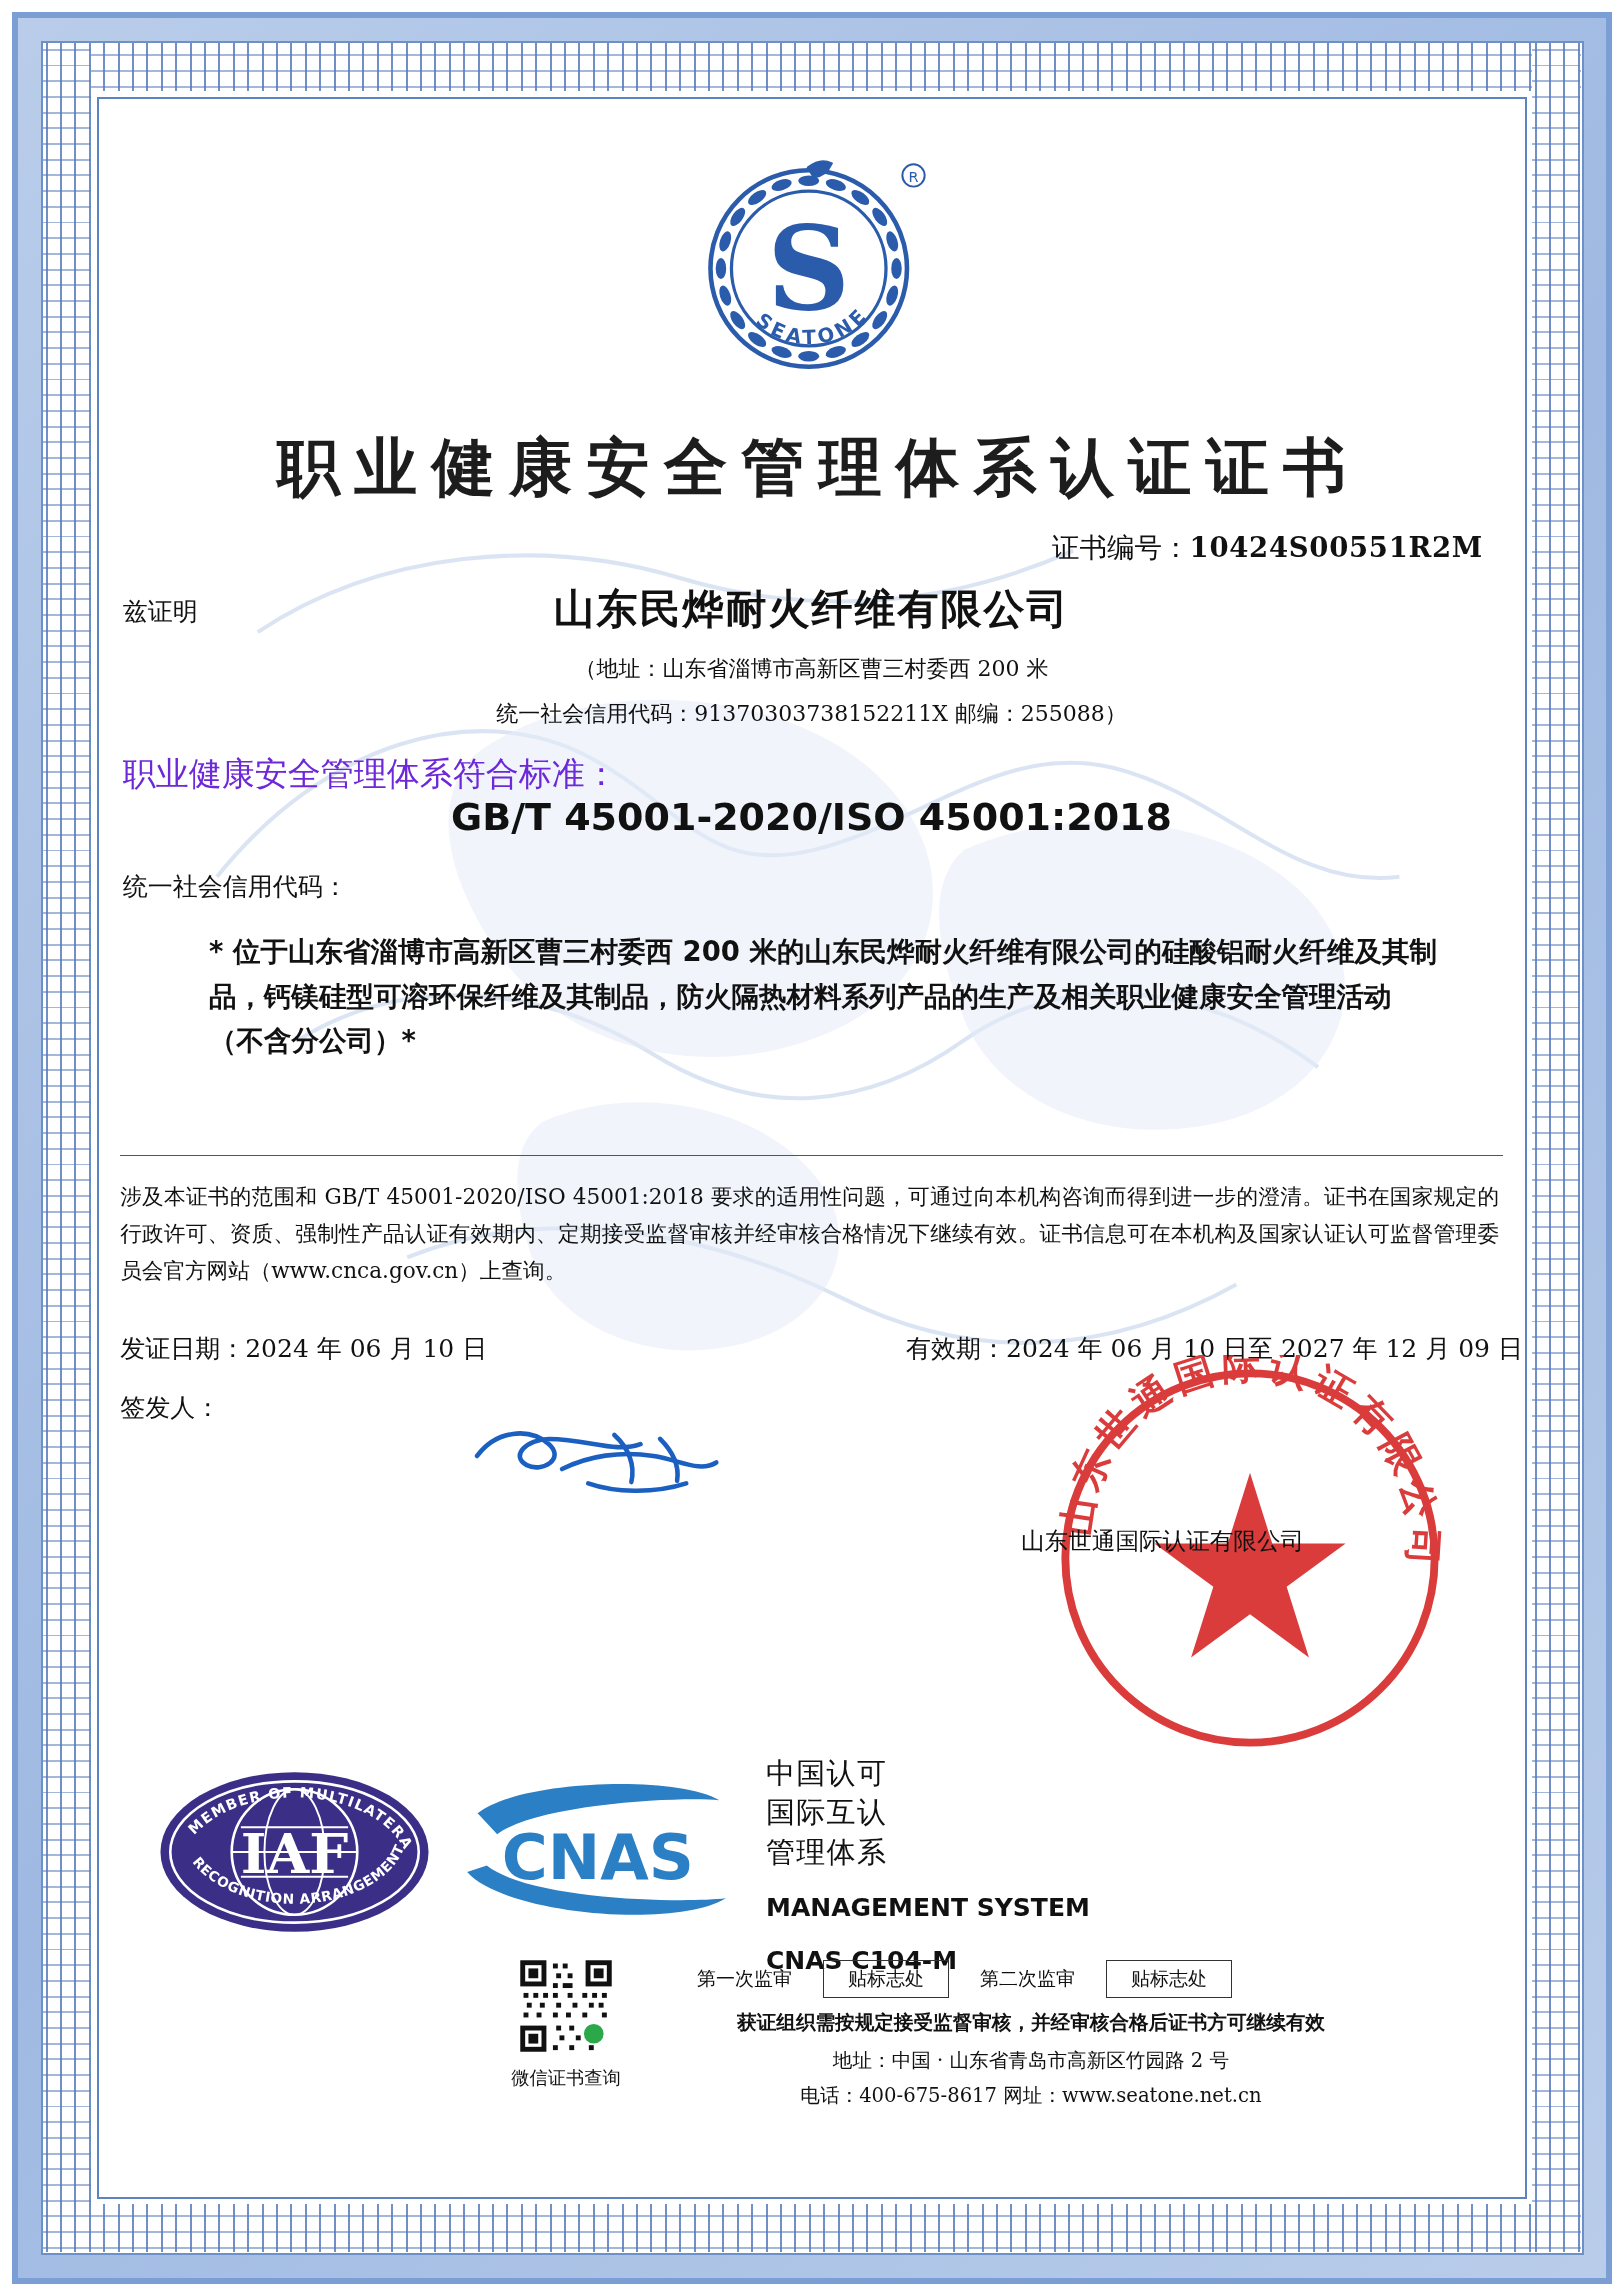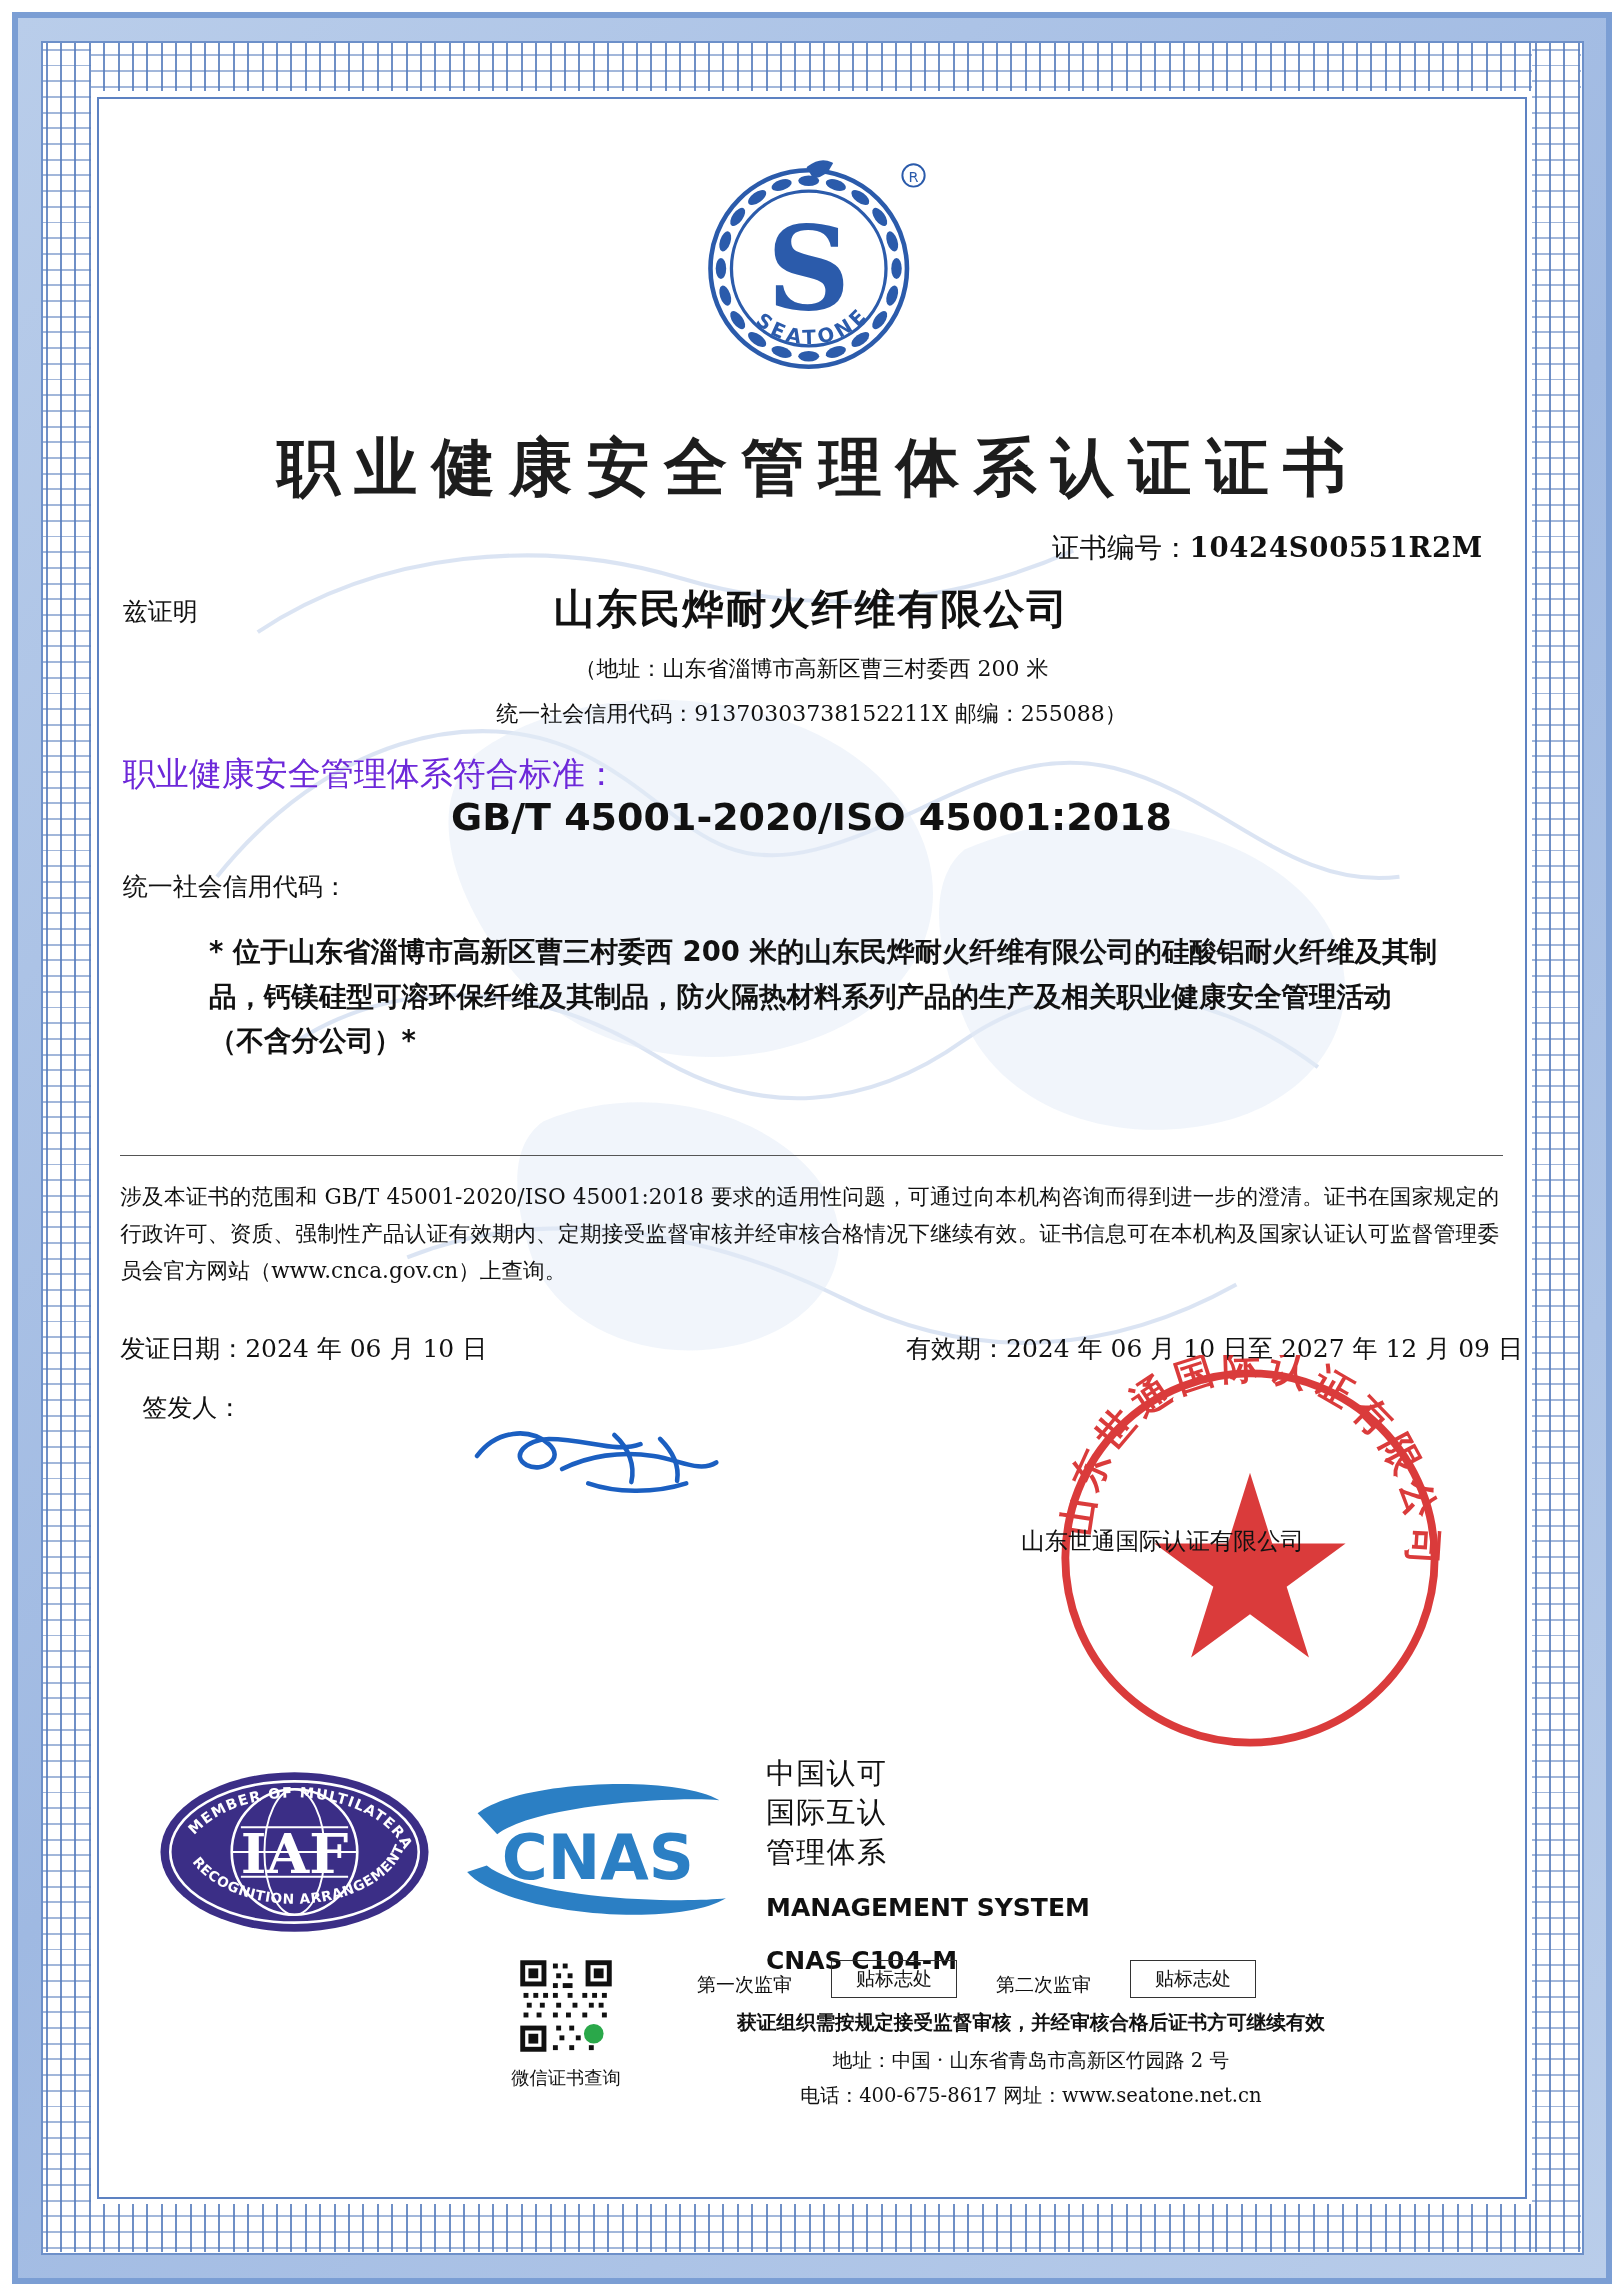--- a/index.html
+++ b/index.html
@@ -229,21 +229,20 @@
     color: #111;
     white-space: nowrap;
   }
   .label-signer {
     position: absolute;
     left: 9.2px;
     top: 1280px;
     font-family: "DejaVu Serif", "Liberation Serif", serif;
     font-size: 25px;
     color: #111;
-    margin-left: 22px;
   }
 
   .signature {
     position: absolute;
     left: 353px;
     top: 1299px;
     width: 268px;
     height: 105px;
   }
 
@@ -299,23 +298,23 @@
 
   .surv-row {
     position: absolute;
     left: 563px;
     top: 1849px;
     width: 720px;
     font-family: "DejaVu Serif", "Liberation Serif", serif;
     font-size: 19px;
     color: #111;
     display: flex;
-    align-items: flex-end;
+    align-items: center;
     justify-content: flex-start;
-    gap: 16px;
+    gap: 8px;
   }
   .surv-label { width: 141px; text-align: center; }
   .surv-box {
     width: 126px;
     text-align: center;
     border: 1.3px solid #333;
     padding: 5.2px 0;
     box-sizing: border-box;
   }
 

